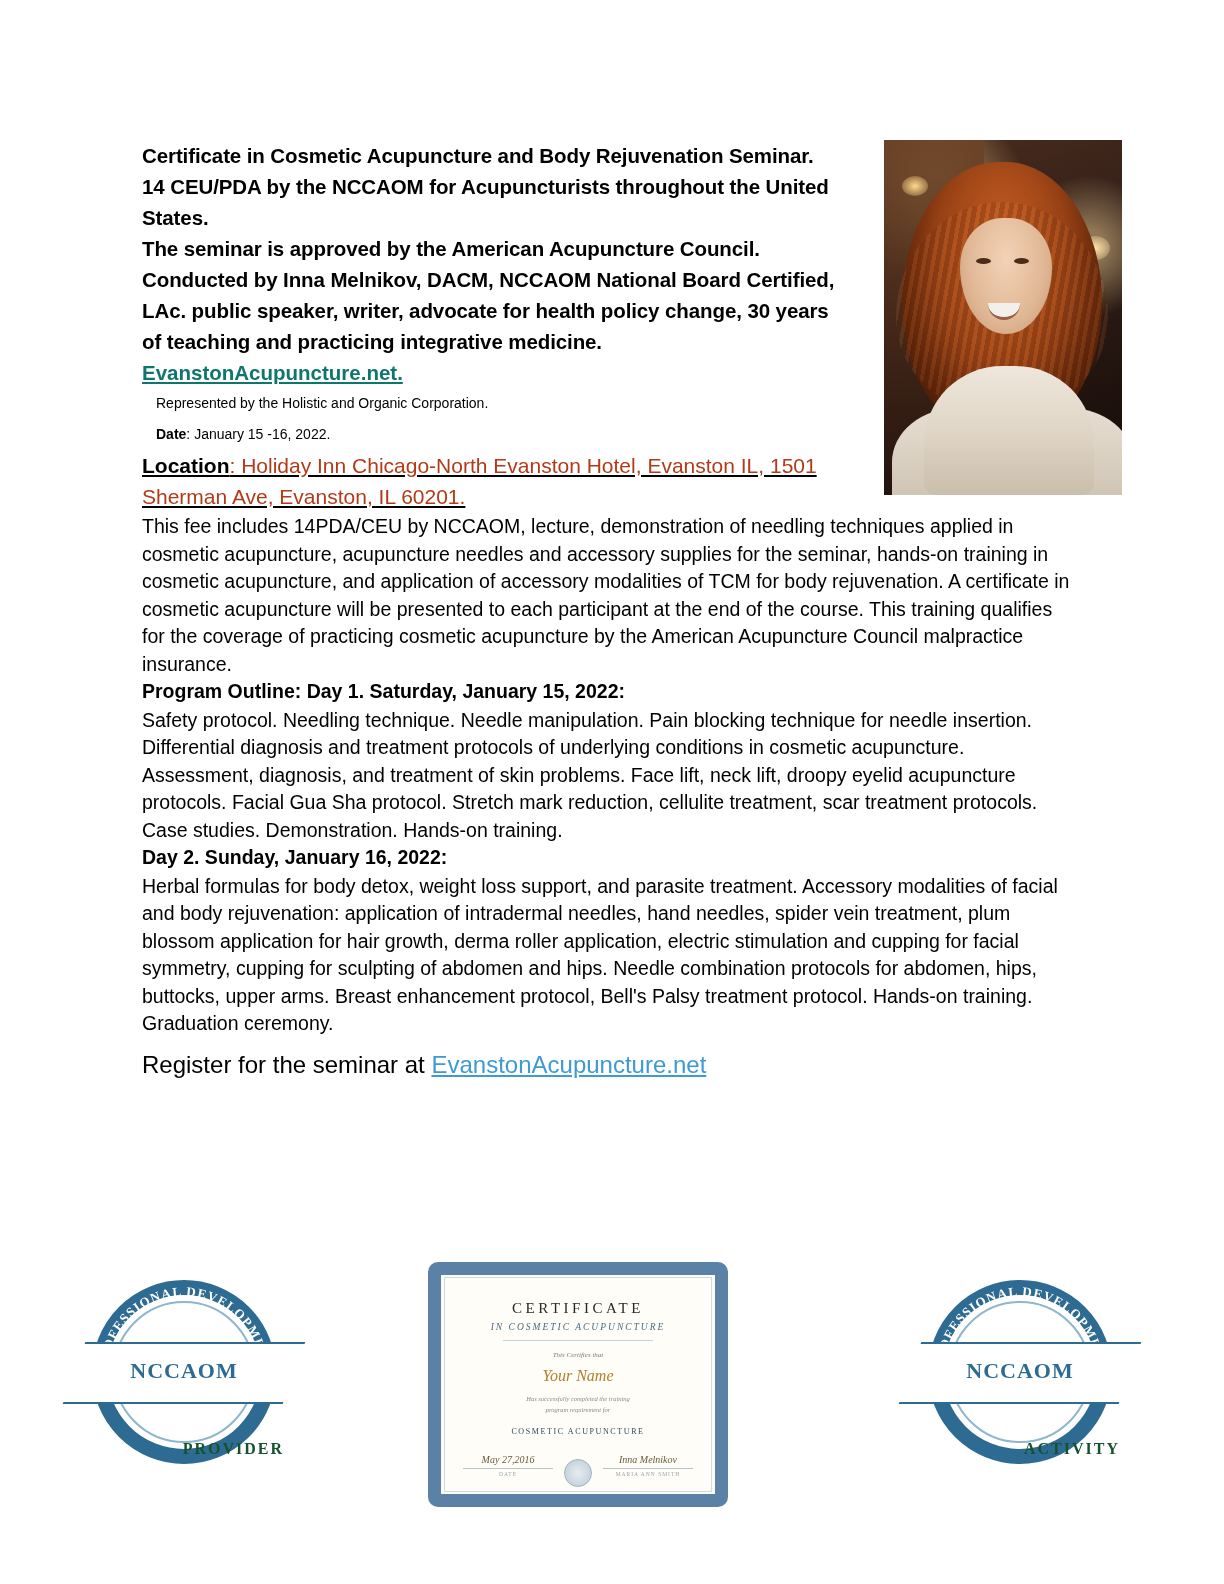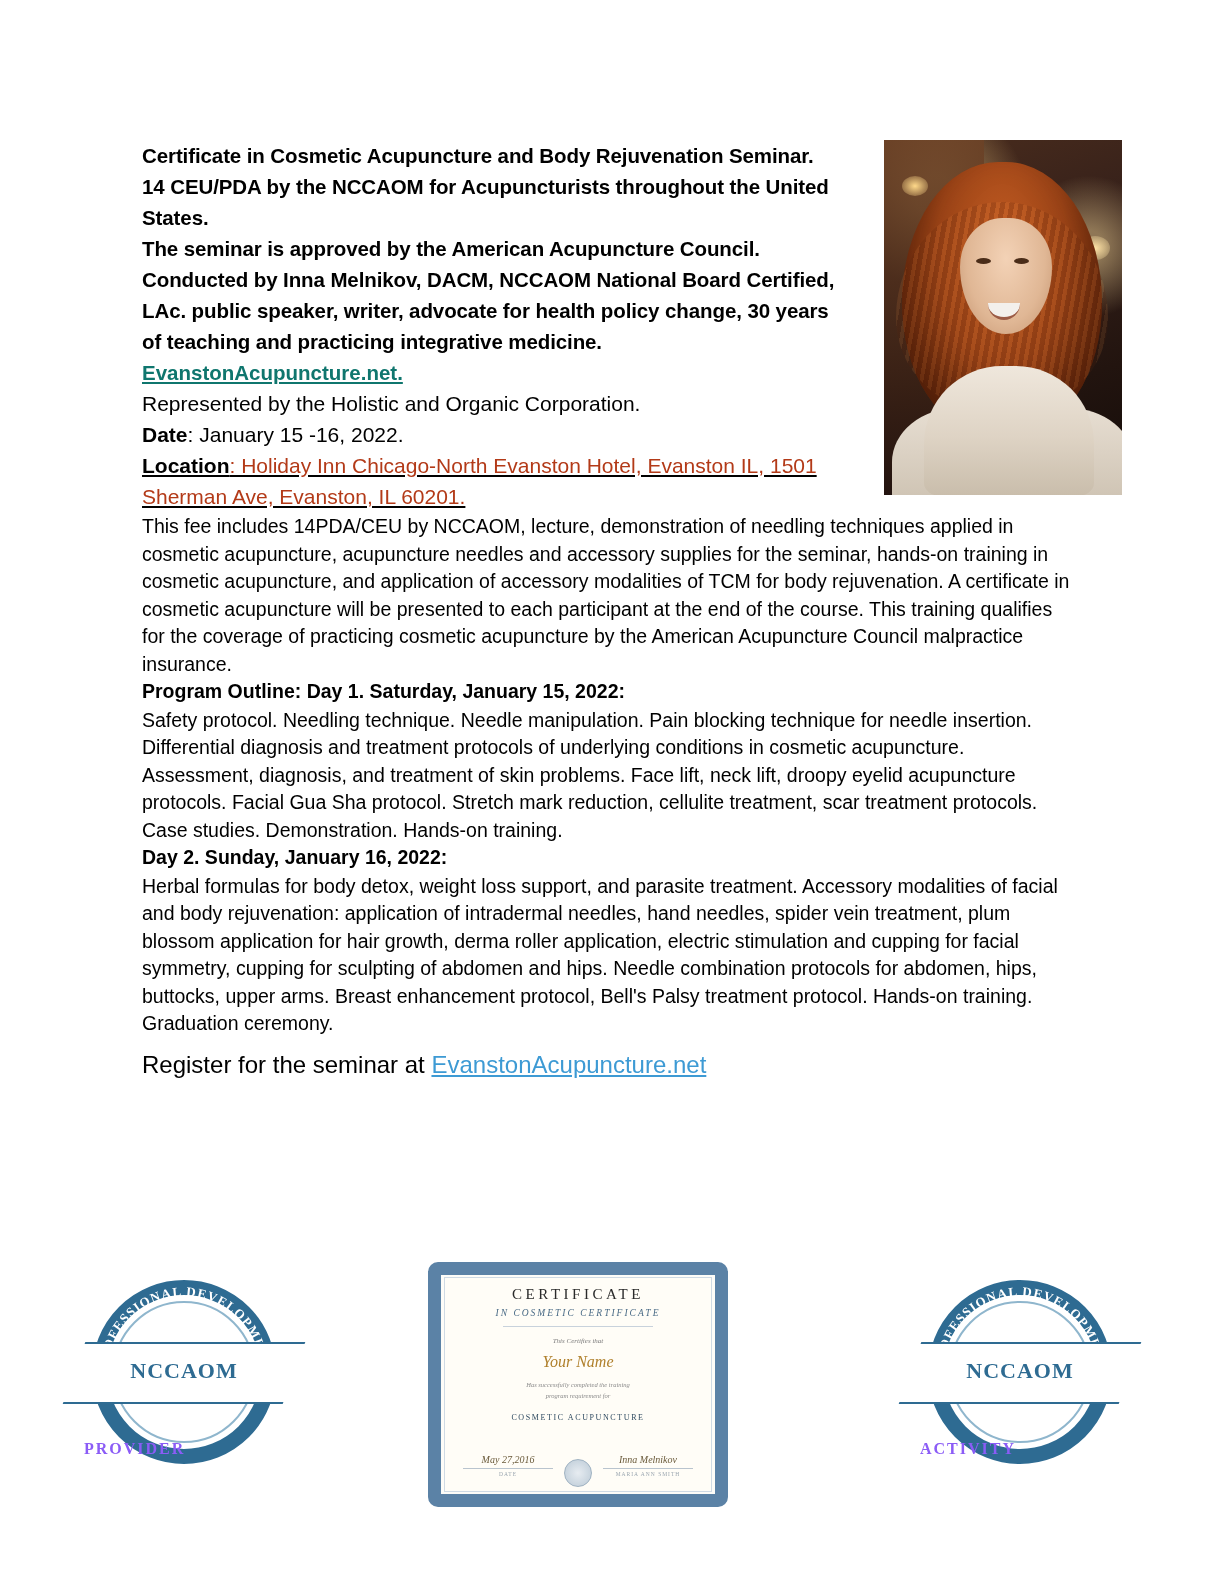--- a/index.html
+++ b/index.html
@@ -45,23 +45,24 @@
     cursor: pointer;
   }
   .headline-link {
     font-size: 20.5px;
     font-weight: bold;
     line-height: 31px;
     display: block;
     width: 700px;
   }
   .subline {
-    font-size: 21px;
+    font-size: 14px;
     line-height: 31px;
     width: 720px;
+    margin-left: 14px;
   }
   .subline b { font-weight: bold; }
   .location {
     color: #b33a18;
   }
   .loc-block {
     font-size: 21px;
     line-height: 31px;
     width: 760px;
     text-decoration: underline;
@@ -226,44 +227,44 @@
   }
   .ncc-top {
     position: absolute;
     left: 0; top: 0; width: 200px; height: 200px;
   }
   .ncc-top svg { width: 200px; height: 200px; }
   .ncc-bottom-text {
     position: absolute;
     left: 0; bottom: 14px;
     width: 200px;
-    text-align: left;
+    text-align: right;
     font-size: 16px;
     font-weight: bold;
     letter-spacing: 2px;
-    color: #8b5cf6;
+    color: #14532d;
     font-family: "Liberation Serif", serif;
   }
   .cert-frame {
     position: absolute;
     left: 428px; top: 0px;
     width: 300px; height: 245px;
     box-sizing: border-box;
     border: 13px solid #5b82a6;
     border-radius: 10px;
     background: #fdfcf8;
   }
   .cert-inner {
     position: absolute;
     left: 444px; top: 15px;
     width: 268px; height: 215px;
     background: #fffdf7;
     border: 1px solid #cfdae4;
     box-sizing: border-box;
-    padding-top: 8px;
+    padding-top: 22px;
     text-align: center;
     font-family: "Liberation Serif", serif;
   }
   .cert-title {
     font-size: 15px;
     letter-spacing: 3.5px;
     color: #2a2a2a;
   }
   .cert-sub {
     font-size: 9.5px;
@@ -384,21 +385,21 @@
         </svg>
       </div>
       <div class="ncc-band"></div>
       <div class="ncc-band-inner">NCCAOM</div>
       <div class="ncc-bottom-text">PROVIDER</div>
     </div>
 
     <div class="cert-frame"></div>
     <div class="cert-inner">
       <div class="cert-title">CERTIFICATE</div>
-      <div class="cert-sub">IN COSMETIC CERTIFICATE</div>
+      <div class="cert-sub">IN COSMETIC ACUPUNCTURE</div>
       <div class="cert-rule"></div>
       <div class="cert-certifies">This Certifies that</div>
       <div class="cert-name">Your Name</div>
       <div class="cert-line">Has successfully completed the training</div>
       <div class="cert-line">program requirement for</div>
       <div class="cert-program">COSMETIC ACUPUNCTURE</div>
       <div class="cert-sigs">
         <div class="cert-sig">
           <div class="sg">May 27,2016</div>
           <div class="ln">DATE</div>

